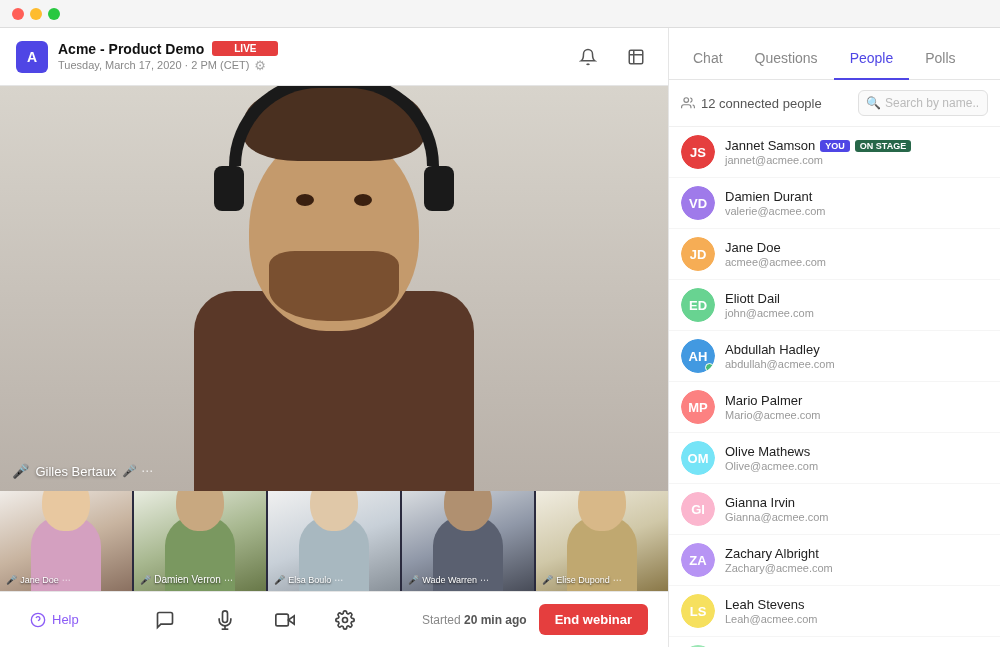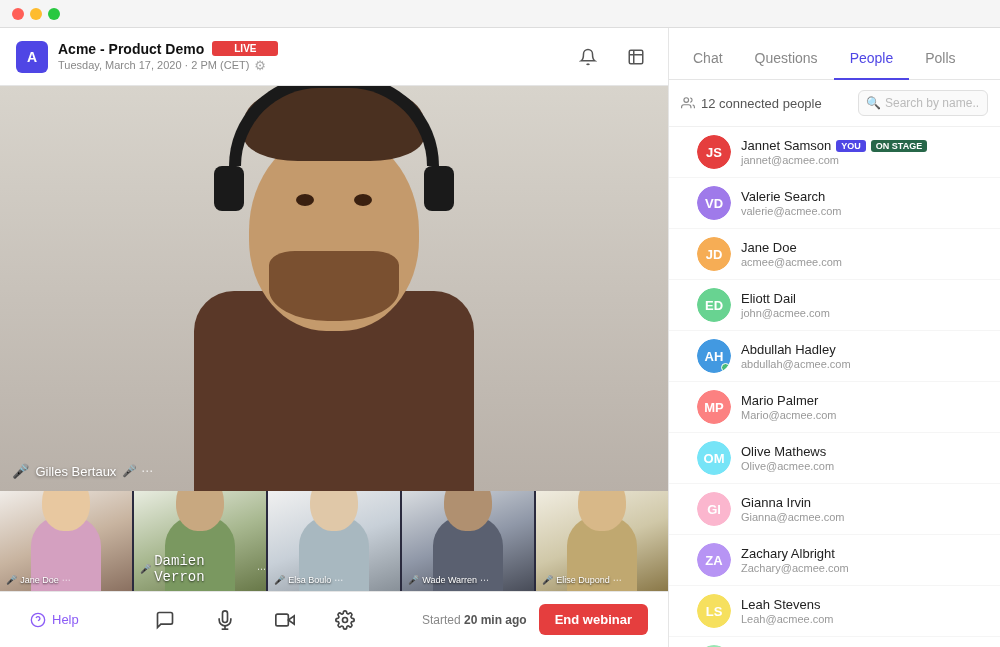--- a/index.html
+++ b/index.html
@@ -316,21 +316,21 @@
     .search-input::placeholder { color: #bbb; }
 
     .people-list {
       flex: 1;
       overflow-y: auto;
     }
     .person-item {
       display: flex;
       align-items: center;
       gap: 10px;
-      padding: 8px 28px;
+      padding: 8px 12px;
       border-bottom: 1px solid #f5f5f5;
       cursor: pointer;
     }
     .avatar {
       width: 34px;
       height: 34px;
       border-radius: 50%;
       flex-shrink: 0;
       position: relative;
       overflow: hidden;
@@ -493,21 +493,21 @@
       <div class="thumb-item">
         <div class="thumb-bg thumb-damien">
           <div style="position:relative;width:100%;height:100%;overflow:hidden;">
             <div style="position:absolute;bottom:-5px;left:50%;transform:translateX(-50%);width:70px;height:80px;background:#7a9860;border-radius:30px 30px 0 0;"></div>
             <div style="position:absolute;bottom:60px;left:50%;transform:translateX(-50%);width:48px;height:58px;background:#c8a880;border-radius:50% 50% 45% 45%;"></div>
 
           </div>
         </div>
         <div class="thumb-name">
           <span style="font-size:9px;">🎤</span>
-          <span style="font-size:14px;color:#fff;text-shadow:0 1px 2px rgba(0,0,0,.7);font-family:Liberation Mono, monospace;">Damien Verron</span>
+          <span style="font-size:10px;color:#fff;text-shadow:0 1px 2px rgba(0,0,0,.7);">Damien Verron</span>
           <span style="font-size:9px;cursor:pointer;">⋯</span>
         </div>
       </div>
 
       <div class="thumb-item">
         <div class="thumb-bg thumb-elsa">
           <div style="position:relative;width:100%;height:100%;overflow:hidden;">
             <div style="position:absolute;bottom:-5px;left:50%;transform:translateX(-50%);width:70px;height:80px;background:#a8b8c0;border-radius:30px 30px 0 0;"></div>
             <div style="position:absolute;bottom:60px;left:50%;transform:translateX(-50%);width:48px;height:58px;background:#e0c8a8;border-radius:50% 50% 45% 45%;"></div>
 
@@ -632,21 +632,21 @@
           <div class="person-info">
             <div class="person-name">Jannet Samson<span class="you-badge">YOU</span><span class="stage-badge">ON STAGE</span></div>
             <div class="person-email">jannet@acmee.com</div>
           </div>
         </div>
         <div class="person-item">
           <div class="avatar">
             <div class="avatar-placeholder" style="background: rgb(159, 122, 234);">VD</div>
           </div>
           <div class="person-info">
-            <div class="person-name">Valerie Search</div>
+            <div class="person-name">Damien Durant</div>
             <div class="person-email">valerie@acmee.com</div>
           </div>
         </div>
         <div class="person-item">
           <div class="avatar">
             <div class="avatar-placeholder" style="background: rgb(246, 173, 85);">JD</div>
           </div>
           <div class="person-info">
             <div class="person-name">Jane Doe</div>
             <div class="person-email">acmee@acmee.com</div>

